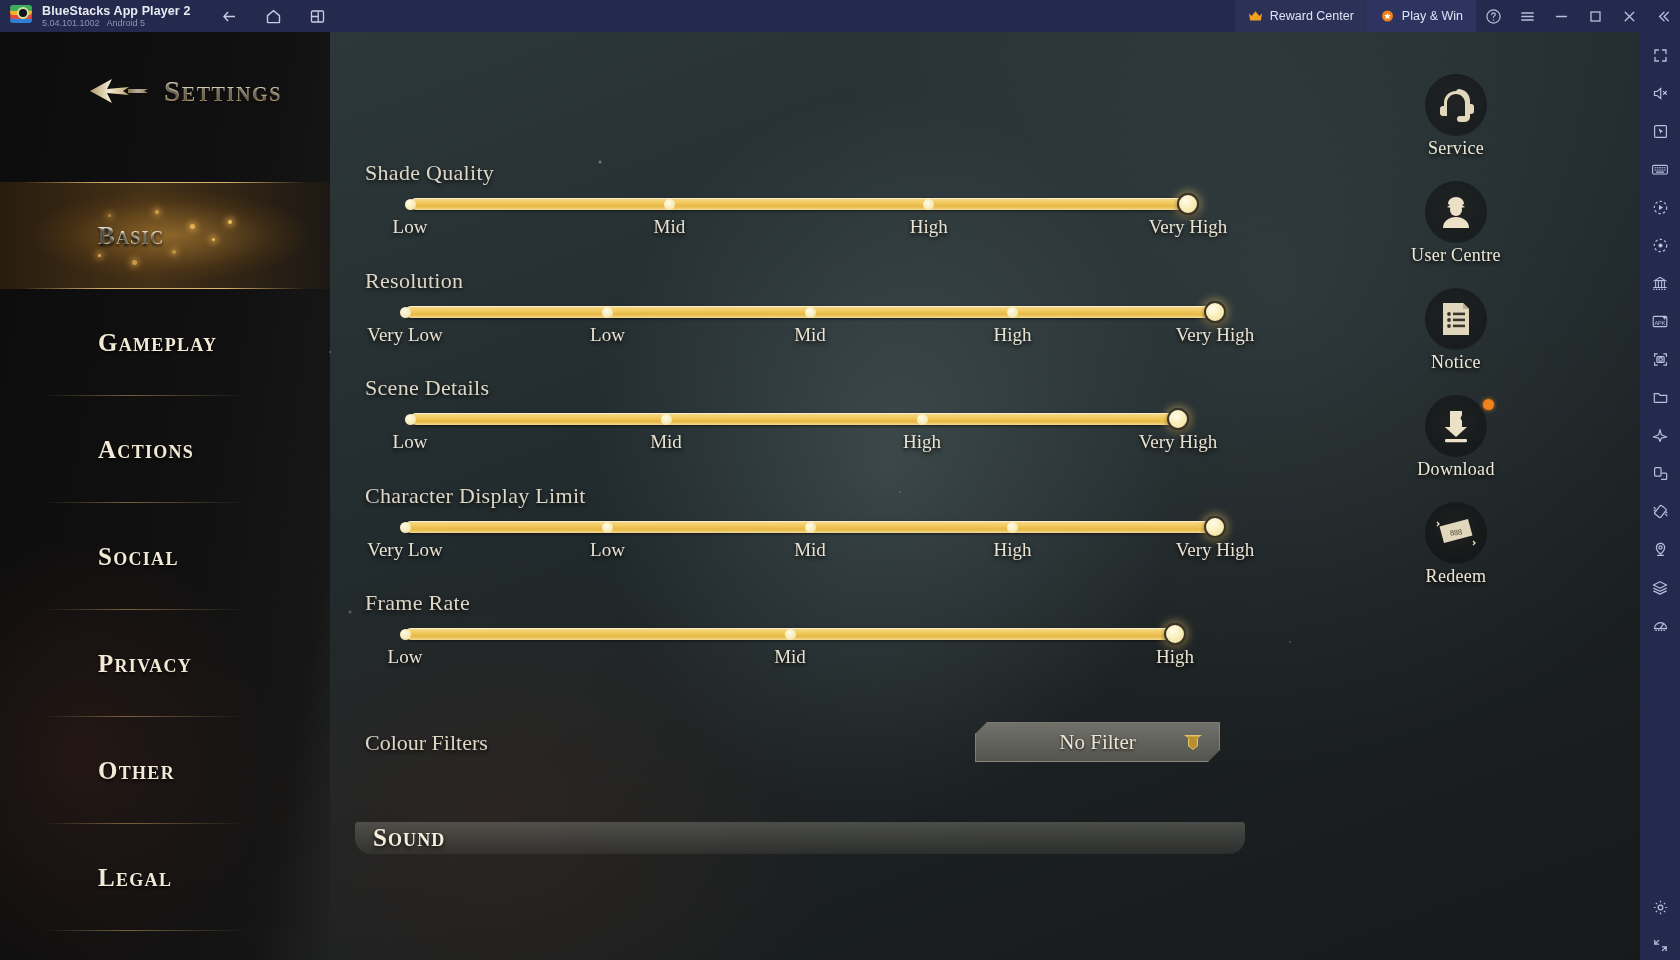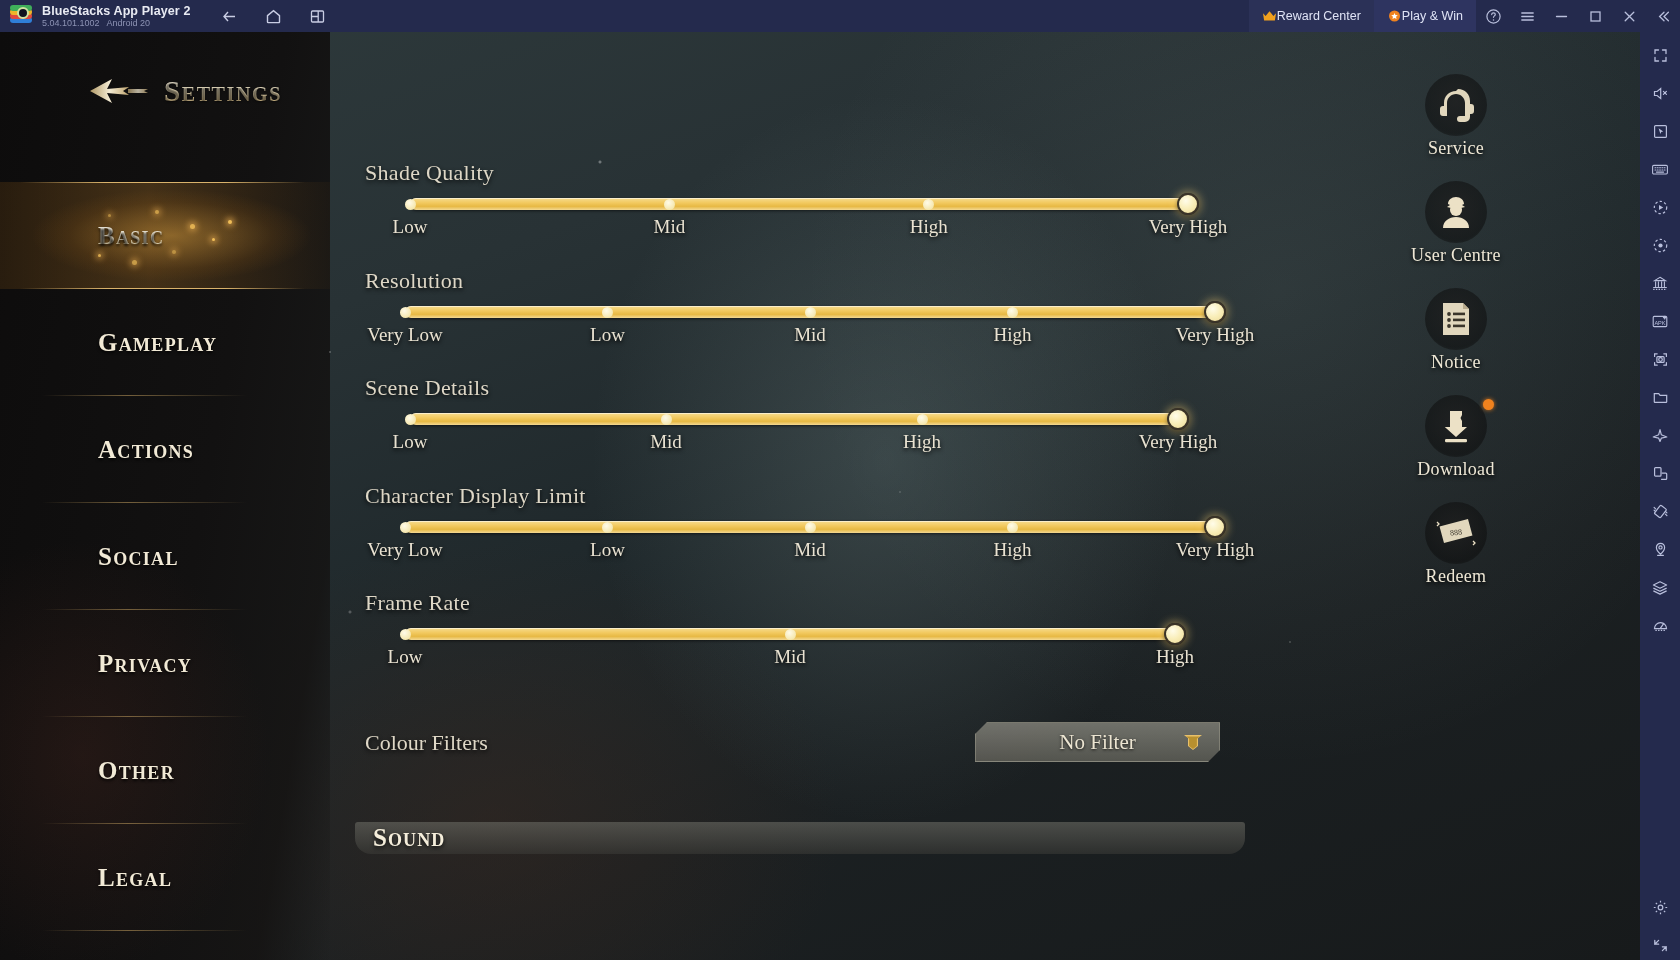--- a/index.html
+++ b/index.html
@@ -28,21 +28,21 @@
   .app-title{ display:flex; flex-direction:column; justify-content:center; line-height:1.15; }
   .app-title .t1{ color:#e8eaf2; font-size:12.5px; font-weight:bold; letter-spacing:.1px;text-align:right;}
   .app-title .t2{ color:#8d93b4; font-size:9px; }
   .app-title .t2 span{ margin-right:7px; }
   .tb-nav{ display:flex; align-items:center; margin-left:26px; gap:18px; }
   .tb-ic{ width:26px;height:26px;display:flex;align-items:center;justify-content:center;
           color:#c9cde4; cursor:pointer; }
   .tb-ic svg{ display:block; }
   #titlebar .spacer{ flex:1; }
   .tb-pill{
-    height:32px; display:flex;align-items:center;padding:0 13px;
+    height:32px; display:flex;align-items:center;gap:7px;padding:0 13px;
     background:#2b3157; color:#dfe3f5; font-size:12.5px; cursor:pointer;
   }
   .tb-pill.second{ background:#2e3460; }
   .crown{ width:15px;height:12px; flex:none; }
   .wbtn{ width:34px;height:32px;display:flex;align-items:center;justify-content:center;
          color:#b9bfdc; cursor:pointer; }
 
   
   #bs-sidebar{
     position:absolute; top:32px; right:0; width:40px; height:928px;
@@ -213,21 +213,21 @@
   <div class="bs-logo">
     <i class="l1"></i>
       <i class="l2"></i>
       <i class="l3"></i>
       <i class="l4"></i>
       <b></b>
   </div>
   <div class="app-title">
     <div class="t1">BlueStacks App Player 2</div>
     <div class="t2">
-      <span>5.04.101.1002</span><span>Android 20</span>
+      <span>5.04.101.1002</span><span>Android 5</span>
     </div>
   </div>
 
   <div class="tb-nav">
     <div class="tb-ic">
       <svg width="19" height="19" viewBox="0 0 19 19" fill="none" stroke="currentColor" stroke-width="1.4">
         <path d="M15 9.5H4M8 5 4 9.5 8 14"></path>
         </svg>
     </div>
     <div class="tb-ic">

